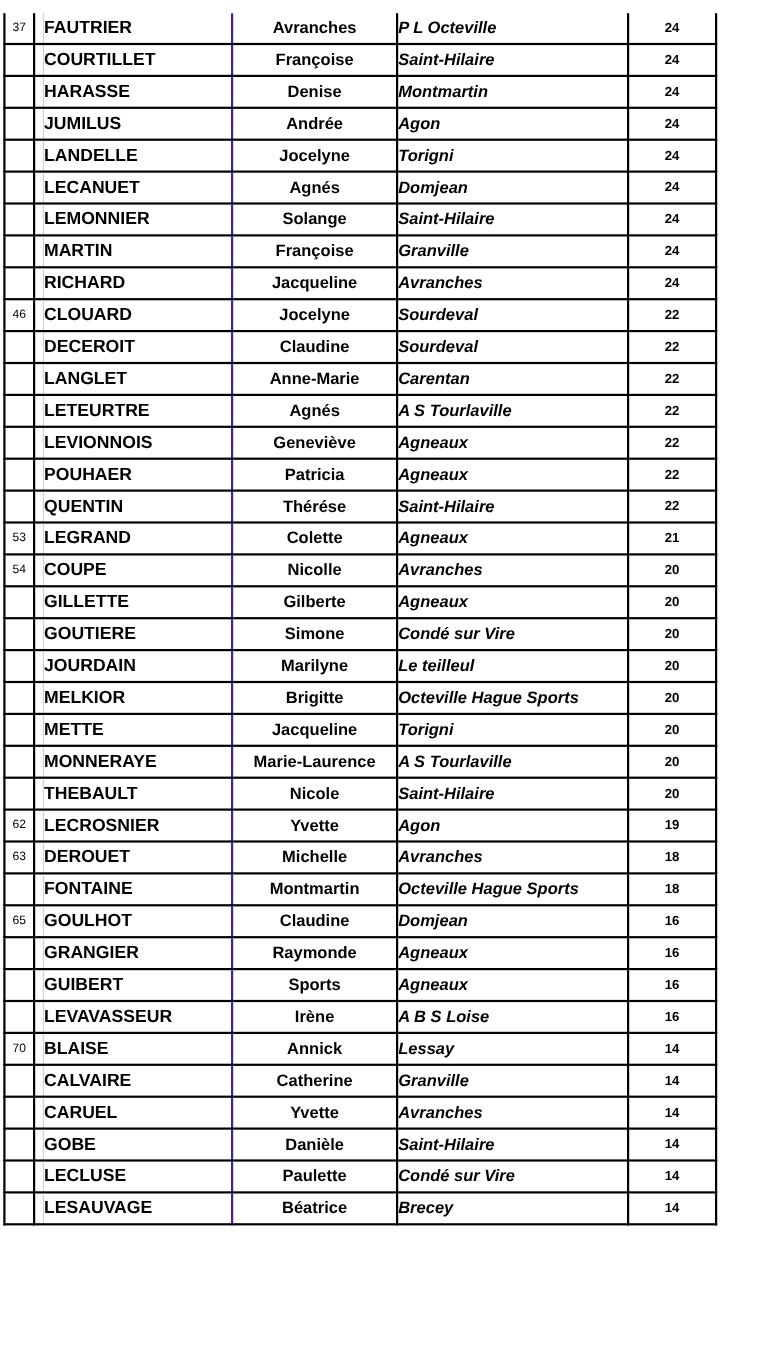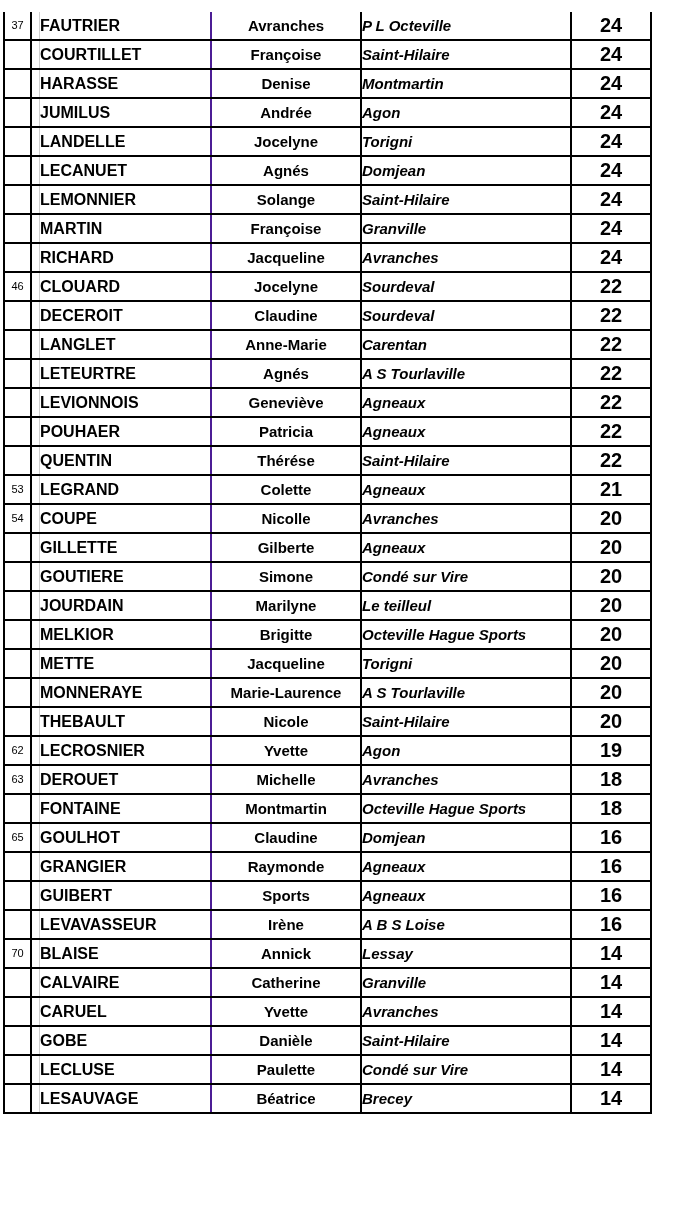--- a/index.html
+++ b/index.html
@@ -93,21 +93,21 @@
     font-weight: bold;
     font-style: italic;
     border-right: 2px solid #000000;
     color: #000000;
   }
 
   
   .col-points {
     width: 78px;
     text-align: center;
-    font-size: 20px;
+    font-size: 12px;
     font-weight: bold;
     border-right: 2px solid #000000;
     color: #000000;
   }
 
   
   .ranking-table tr:first-child td {
     border-top: none;
   }
 </style>

